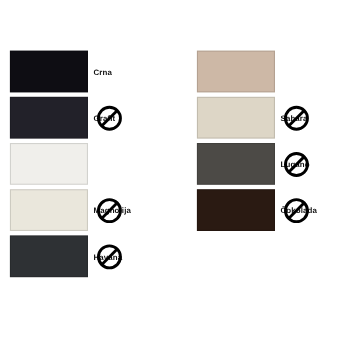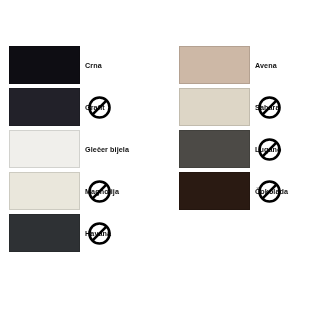--- a/index.html
+++ b/index.html
@@ -99,23 +99,20 @@
           <svg viewBox="0 0 40 40" width="25" height="25">
             <circle cx="20" cy="20" r="16" fill="none" stroke="#000" stroke-width="4.2"></circle>
             <line x1="9" y1="31" x2="31" y2="9" stroke="#000" stroke-width="4.2" stroke-linecap="butt"></line>
           </svg>
         </div>
       </div>
       <div class="swatch-row">
         <div class="swatch" style="background: rgb(240, 239, 235);">
           <div class="grain"></div>
         </div>
-        <div class="label">
-          <span class="label-text">Glečer bijela</span>
-        </div>
       </div>
       <div class="swatch-row">
         <div class="swatch" style="background: rgb(234, 231, 220);">
           <div class="grain"></div>
         </div>
         <div class="label">
           <span class="label-text">Magnolija</span>
         </div>
         <div class="no-icon">
           <svg viewBox="0 0 40 40" width="25" height="25">
@@ -136,23 +133,20 @@
             <circle cx="20" cy="20" r="16" fill="none" stroke="#000" stroke-width="4.2"></circle>
             <line x1="9" y1="31" x2="31" y2="9" stroke="#000" stroke-width="4.2" stroke-linecap="butt"></line>
           </svg>
         </div>
       </div>
     </div>
   <div class="column column-right">
       <div class="swatch-row">
         <div class="swatch" style="background: rgb(205, 184, 166);">
           <div class="grain"></div>
-        </div>
-        <div class="label">
-          <span class="label-text">Avena</span>
         </div>
       </div>
       <div class="swatch-row">
         <div class="swatch" style="background: rgb(221, 214, 198);">
           <div class="grain"></div>
         </div>
         <div class="label">
           <span class="label-text">Sahara</span>
         </div>
         <div class="no-icon">

